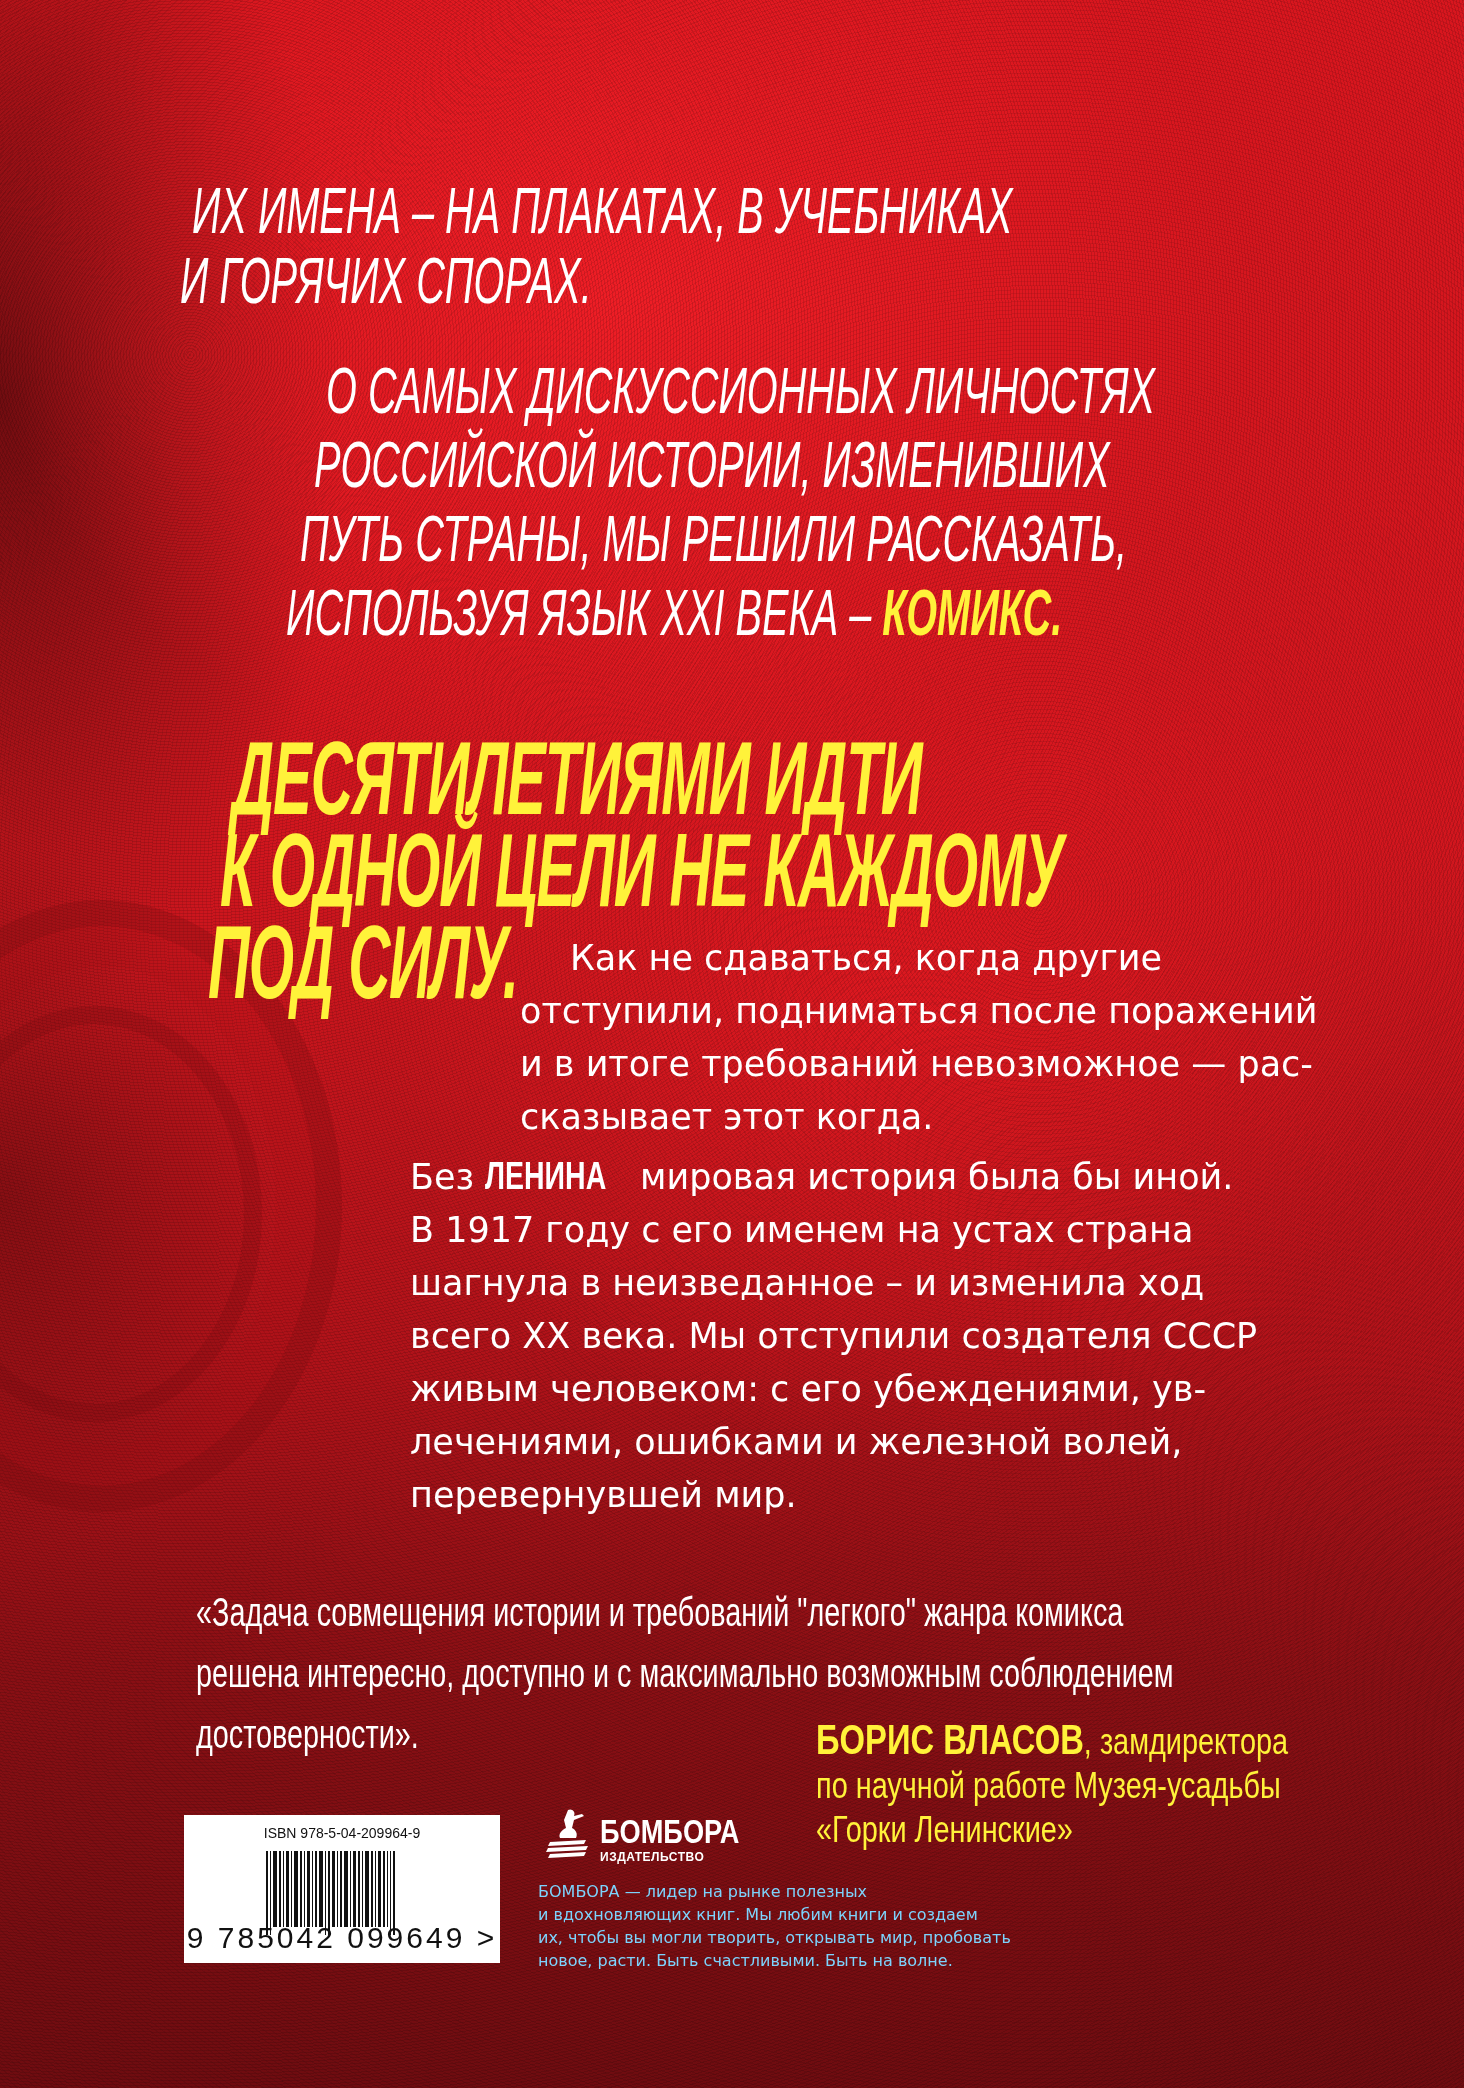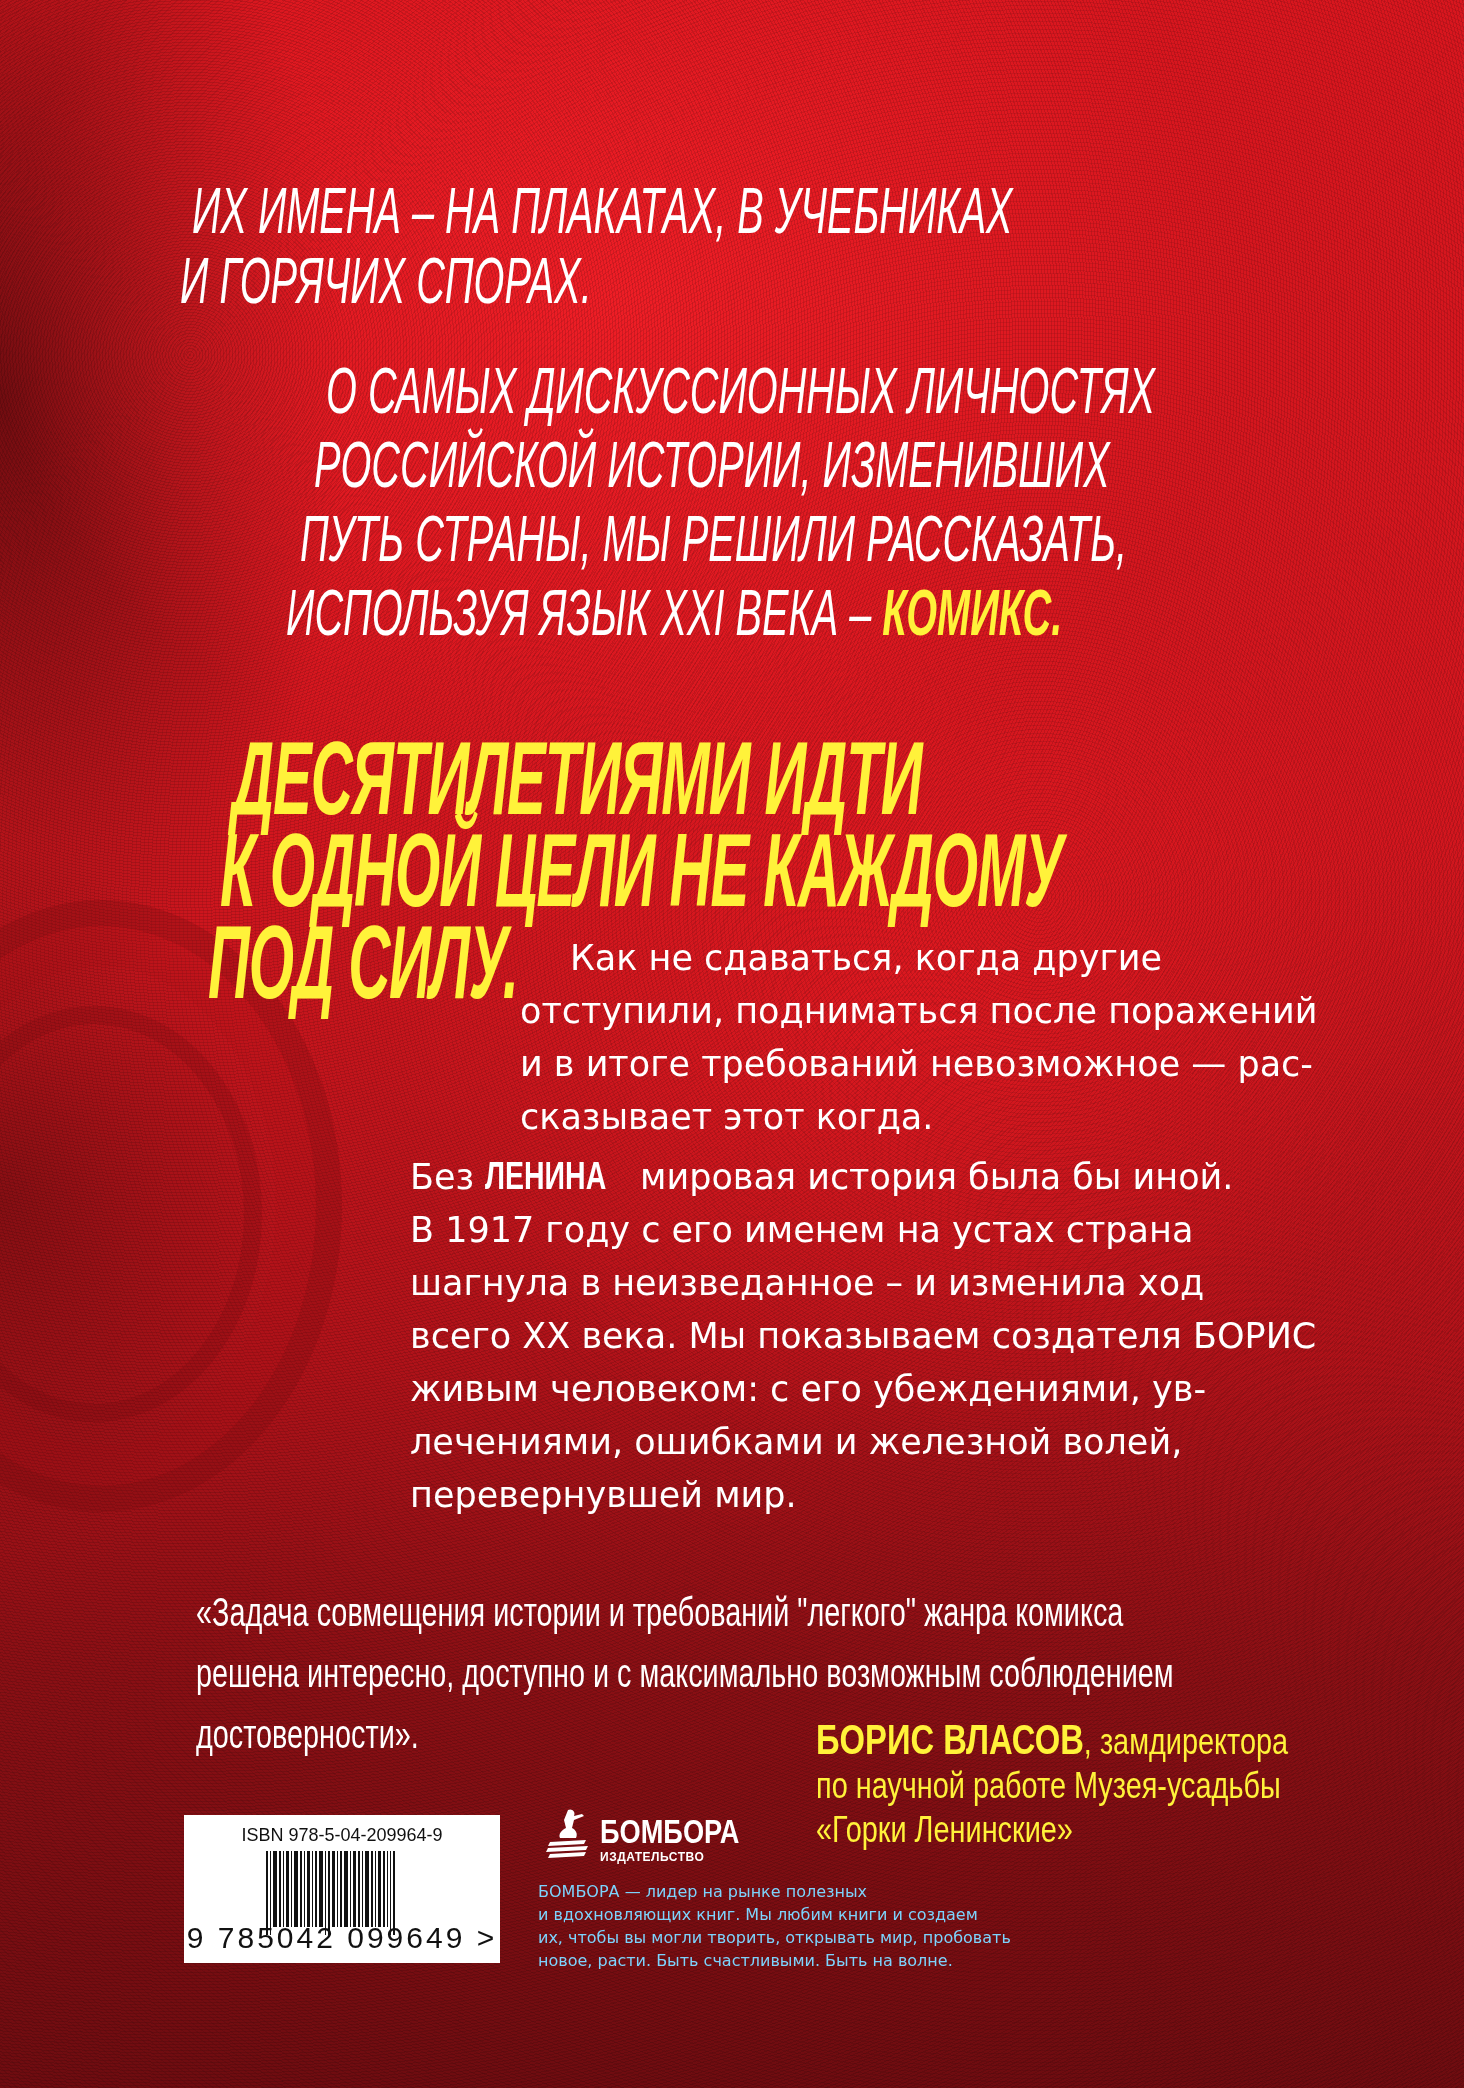--- a/index.html
+++ b/index.html
@@ -61,21 +61,21 @@
     font-size: 37px; line-height: 44px; white-space: nowrap;
   }
   .author p { margin: 0; transform: scaleX(0.78); transform-origin: left top; }
   .author .name { font-weight: bold; font-size: 42px; }
   .barcode {
     position: absolute; left: 184px; top: 1815px; width: 316px; height: 148px;
     background: #fff;
   }
   .barcode .isbn {
     position: absolute; left: 0; right: 0; top: 10px; text-align: center;
-    font-size: 18px; color: #111; letter-spacing: 0;
+    font-size: 14px; color: #111; letter-spacing: 0;
   }
   .bars {
     position: absolute; left: 82px; top: 36px; width: 216px; height: 80px; display: flex; align-items: flex-start;
   }
   .bars span { display: block; background: #111; height: 76px; margin-right: 2px; }
   .barcode .digits {
     position: absolute; left: 0; right: 0; bottom: 8px; text-align: center;
     font-size: 30px; color: #111; letter-spacing: 3px;
   }
   .logo { position: absolute; left: 540px; top: 1808px; width: 220px; height: 55px; text-decoration: underline; }
@@ -122,21 +122,21 @@
 </div>
 
 <div class="body-text" style="left:410px; top:1150px;">
   <p>
     <span>Без</span>
     <span class="lenin">ЛЕНИНА</span>
     <span>мировая история была бы иной.</span>
   </p>
   <p>В 1917 году с его именем на устах страна</p>
   <p>шагнула в неизведанное – и изменила ход</p>
-  <p>всего XX века. Мы показываем создателя БОРИС</p>
+  <p>всего XX века. Мы отступили создателя СССР</p>
   <p>живым человеком: с его убеждениями, ув-</p>
   <p>лечениями, ошибками и железной волей,</p>
   <p>перевернувшей мир.</p>
 </div>
 
 <div class="quote">
   <p>«Задача совмещения истории и требований "легкого" жанра комикса</p>
   <p>решена интересно, доступно и с максимально возможным соблюдением</p>
   <p>достоверности».</p>
 </div>

